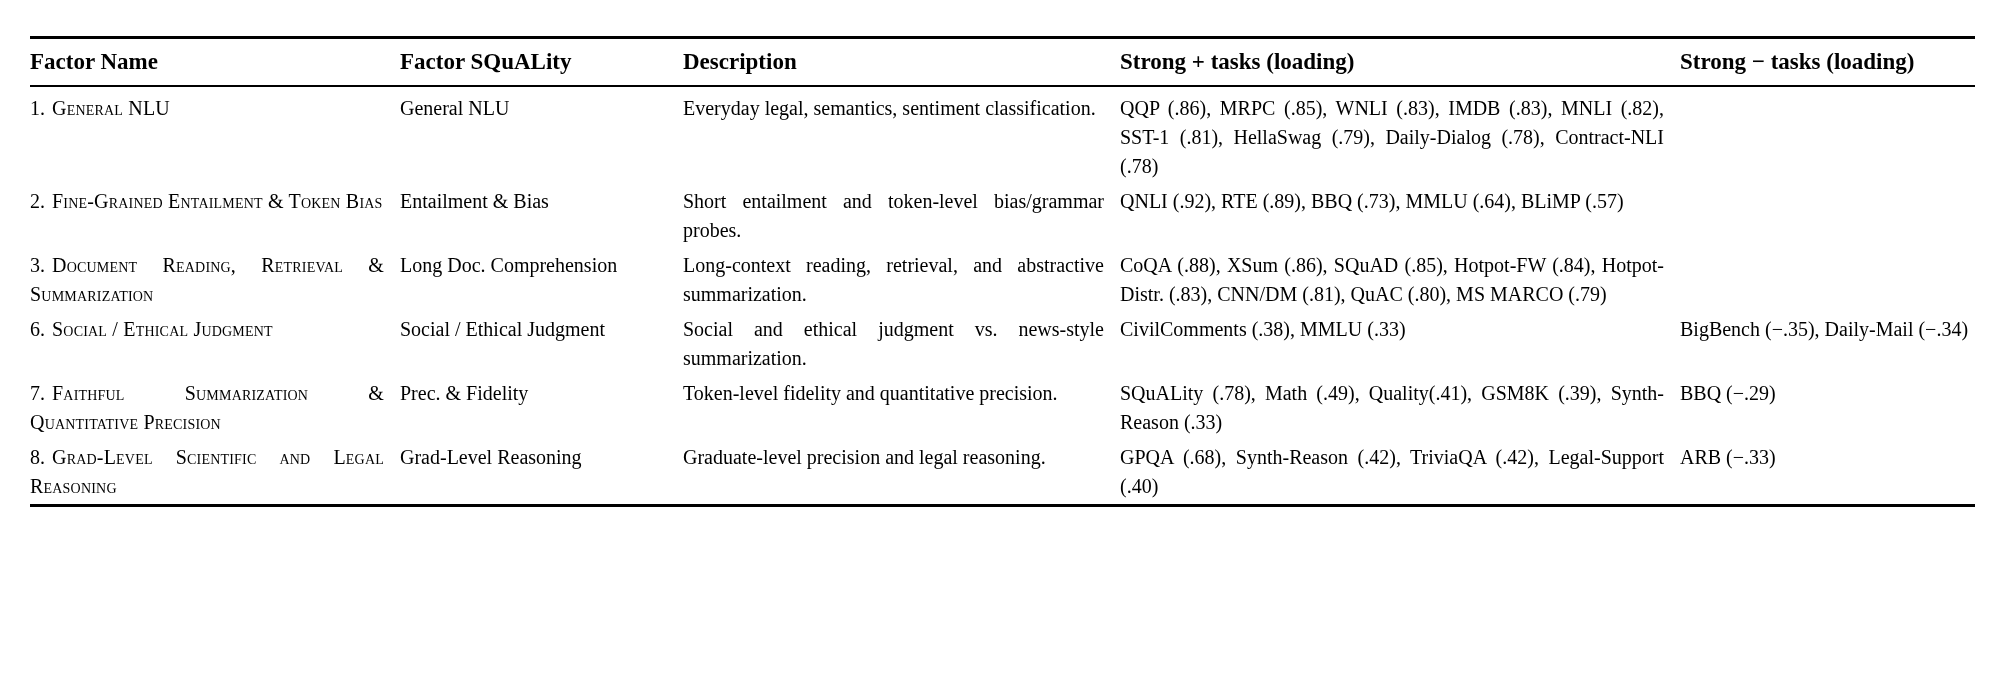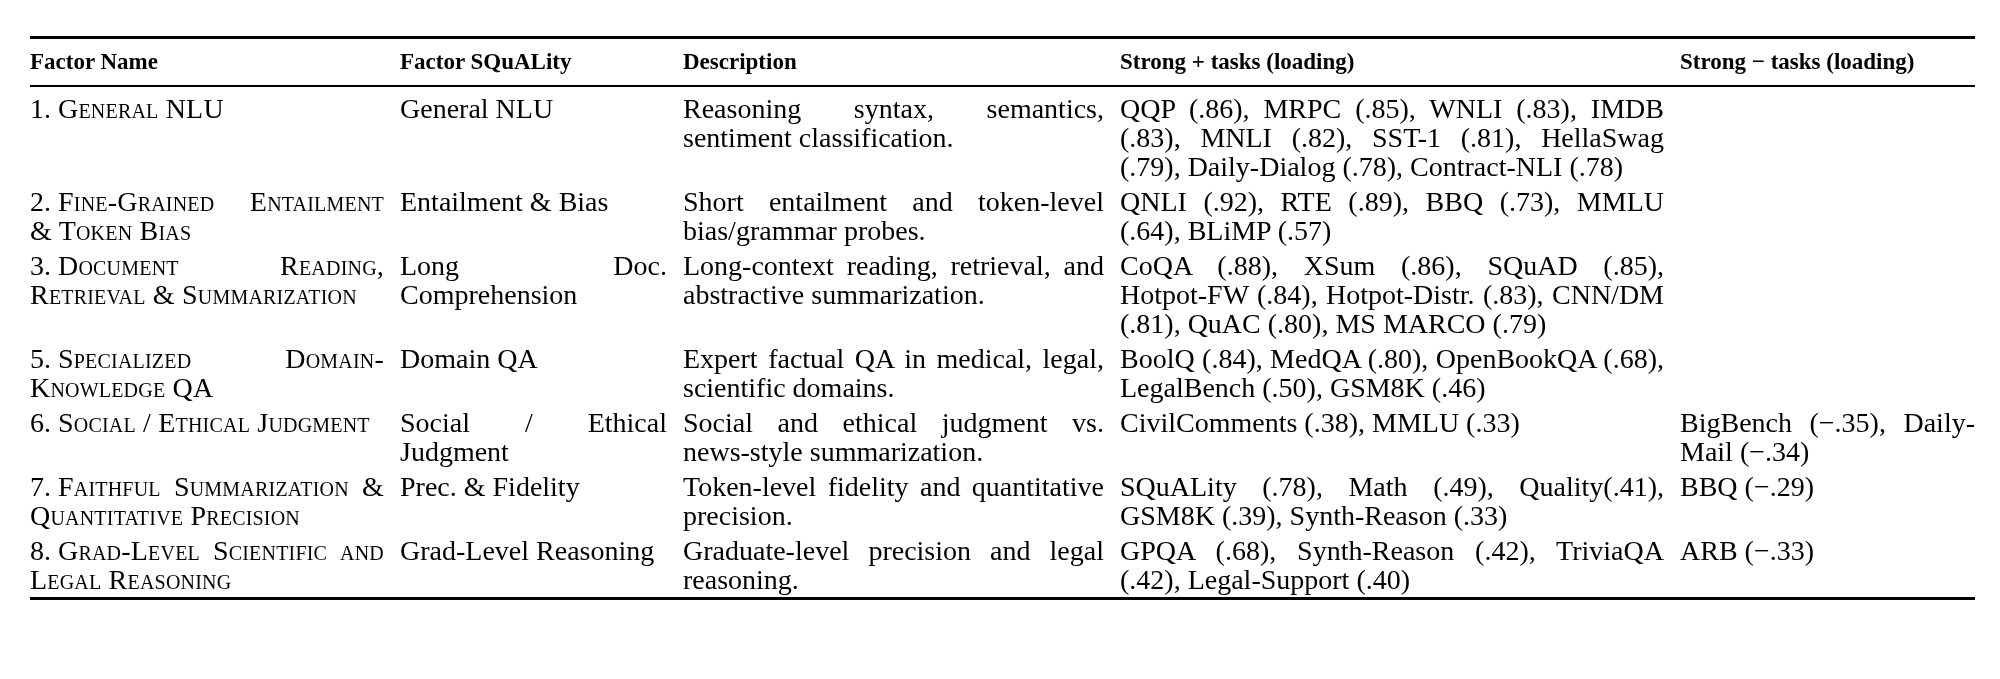--- a/index.html
+++ b/index.html
@@ -30,21 +30,21 @@
     vertical-align: bottom;
     font-weight: bold;
     font-size: 23px;
     line-height: 28px;
     padding: 9px 16px 9px 0;
     border-bottom: 2px solid #000;
   }
   thead th:last-child { padding-right: 0; }
   tbody td {
     vertical-align: top;
-    font-size: 28px;
+    font-size: 20px;
     line-height: 29px;
     padding: 3px 16px 3px 0;
     text-align: justify;
     hyphens: auto;
     -webkit-hyphens: auto;
   }
   tbody td:last-child { padding-right: 0; }
   tbody tr:first-child td { padding-top: 7px; }
   .num { margin-right: 7px; }
   .sc  { font-variant: small-caps; letter-spacing: 0.2px; }
@@ -70,49 +70,40 @@
         <th>Strong + tasks (loading)</th>
         <th>Strong − tasks (loading)</th>
       </tr>
     </thead>
     <tbody>
       <tr>
         <td class="c-name">
           <span class="num">1.</span><span class="sc">General NLU</span>
         </td>
         <td class="c-nick">General NLU</td>
-        <td class="c-desc">Reasoning syntax, semantics, sentiment classification.</td>
+        <td class="c-desc">Everyday legal, semantics, sentiment classification.</td>
         <td class="c-pos">QQP (.86), MRPC (.85), WNLI (.83), IMDB (.83), MNLI (.82), SST-1 (.81), HellaSwag (.79), Daily-Dialog (.78), Contract-NLI (.78)</td>
         <td class="c-neg"></td>
       </tr>
       <tr>
         <td class="c-name">
           <span class="num">2.</span><span class="sc">Fine-Grained Entailment &amp; Token Bias</span>
         </td>
         <td class="c-nick">Entailment &amp; Bias</td>
         <td class="c-desc">Short entailment and token-level bias/grammar probes.</td>
         <td class="c-pos">QNLI (.92), RTE (.89), BBQ (.73), MMLU (.64), BLiMP (.57)</td>
         <td class="c-neg"></td>
       </tr>
       <tr>
         <td class="c-name">
           <span class="num">3.</span><span class="sc">Document Reading, Retrieval &amp; Summarization</span>
         </td>
         <td class="c-nick">Long Doc. Comprehension</td>
         <td class="c-desc">Long-context reading, retrieval, and abstractive summarization.</td>
         <td class="c-pos">CoQA (.88), XSum (.86), SQuAD (.85), Hotpot-FW (.84), Hotpot-Distr. (.83), CNN/DM (.81), QuAC (.80), MS MARCO (.79)</td>
-        <td class="c-neg"></td>
-      </tr>
-      <tr>
-        <td class="c-name">
-          <span class="num">5.</span><span class="sc">Specialized Domain-Knowledge QA</span>
-        </td>
-        <td class="c-nick">Domain QA</td>
-        <td class="c-desc">Expert factual QA in medical, legal, scientific domains.</td>
-        <td class="c-pos">BoolQ (.84), MedQA (.80), OpenBookQA (.68), LegalBench (.50), GSM8K (.46)</td>
         <td class="c-neg"></td>
       </tr>
       <tr>
         <td class="c-name">
           <span class="num">6.</span><span class="sc">Social / Ethical Judgment</span>
         </td>
         <td class="c-nick">Social / Ethical Judgment</td>
         <td class="c-desc">Social and ethical judgment vs. news-style summarization.</td>
         <td class="c-pos">CivilComments (.38), MMLU (.33)</td>
         <td class="c-neg">BigBench (−.35), Daily-Mail (−.34)</td>

